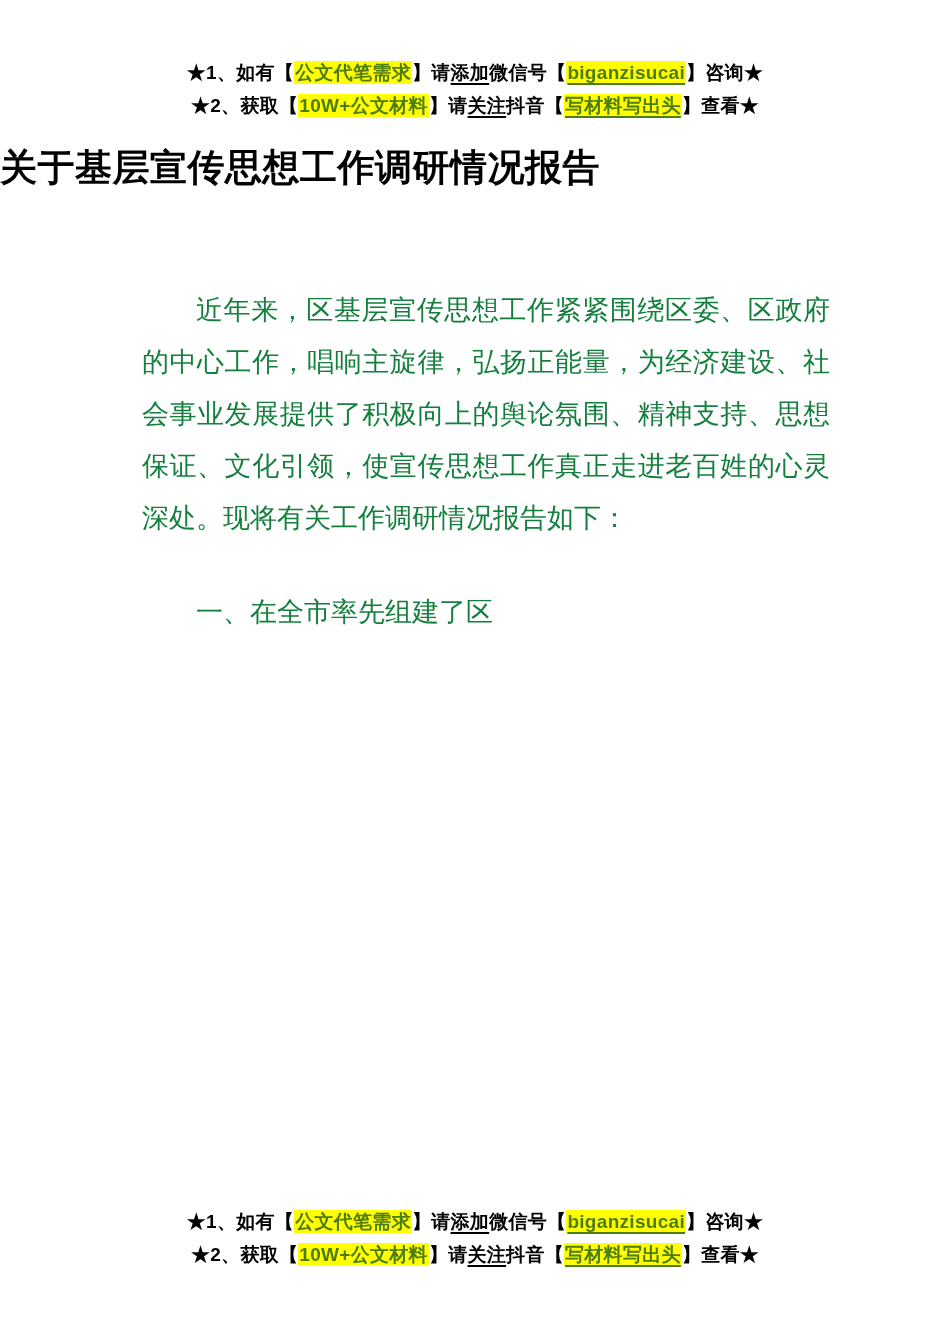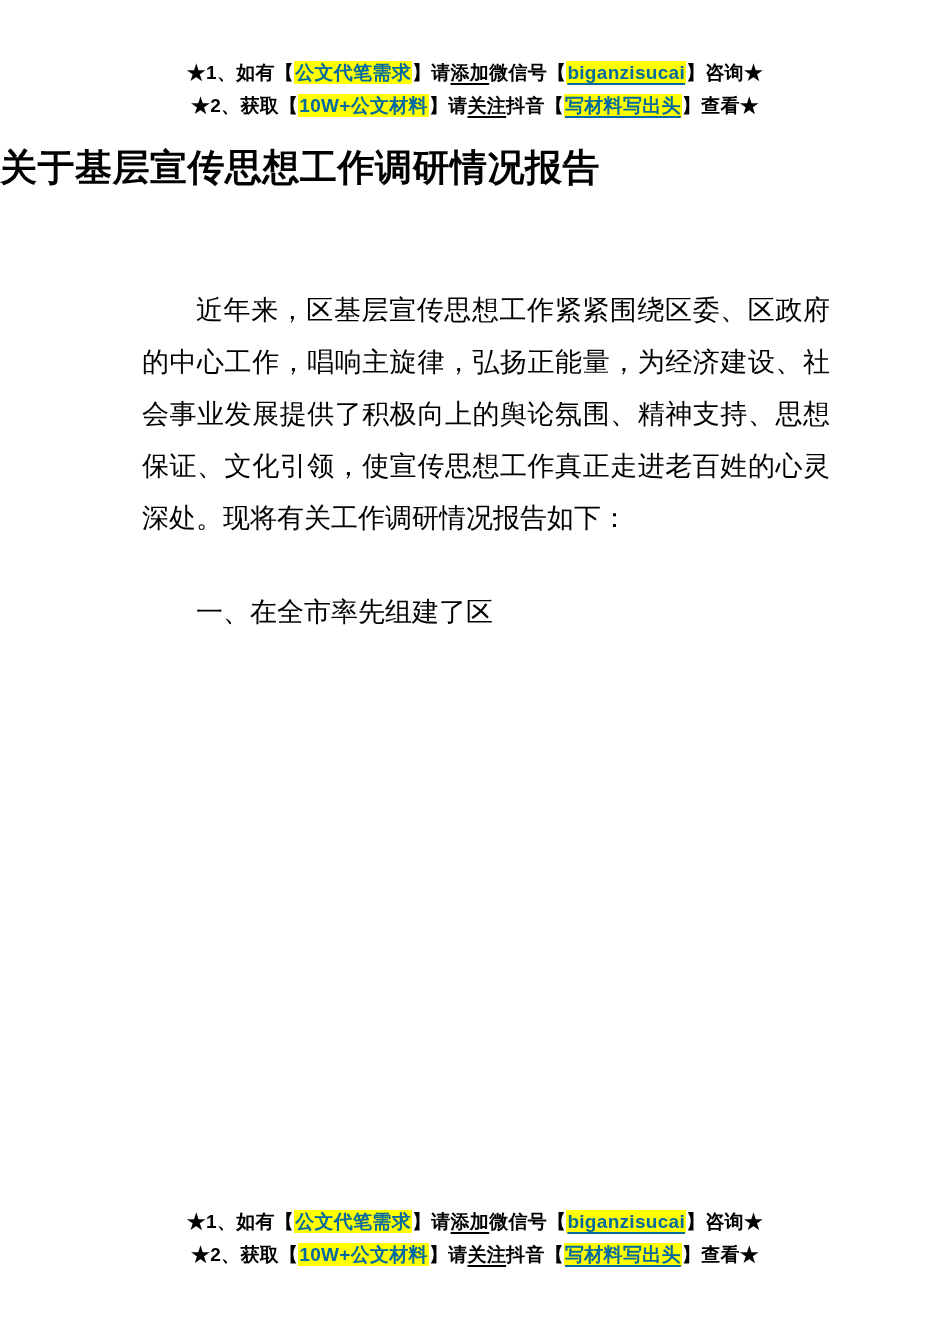--- a/index.html
+++ b/index.html
@@ -21,40 +21,40 @@
     text-align: center;
     font-weight: 700;
     font-size: 19px;
     line-height: 33px;
     letter-spacing: 0.3px;
     white-space: nowrap;
   }
   .promo-header { top: 56px; }
   .promo-footer { top: 1205px; }
   .hl { background: #FFFF00; padding: 1px 1px; }
-  .red { color: #0369a1; }
+  .red { color: #4d7c0f; }
   .u { text-decoration: underline; text-underline-offset: 4px; text-decoration-thickness: 2px; }
   
   .title {
     position: absolute; top: 144px; left: 0; width: 100%;
     margin: 0;
     text-align: left;
     font-size: 37px;
     font-weight: 900;
     line-height: 48px;
     letter-spacing: 0.5px;
   }
   
   .content {
     position: absolute; top: 284px; left: 142px; width: 688px;
     font-size: 27px;
     line-height: 52px;
     text-align: justify;
     text-justify: inter-character;
-    color: #000000;
+    color: #15803d;
   }
   .para { margin: 0; text-indent: 2em; }
   .para + .para { margin-top: 42px; }
 </style>
 </head>
 <body>
 
 <div class="page">
 
   <div class="promo promo-header">

